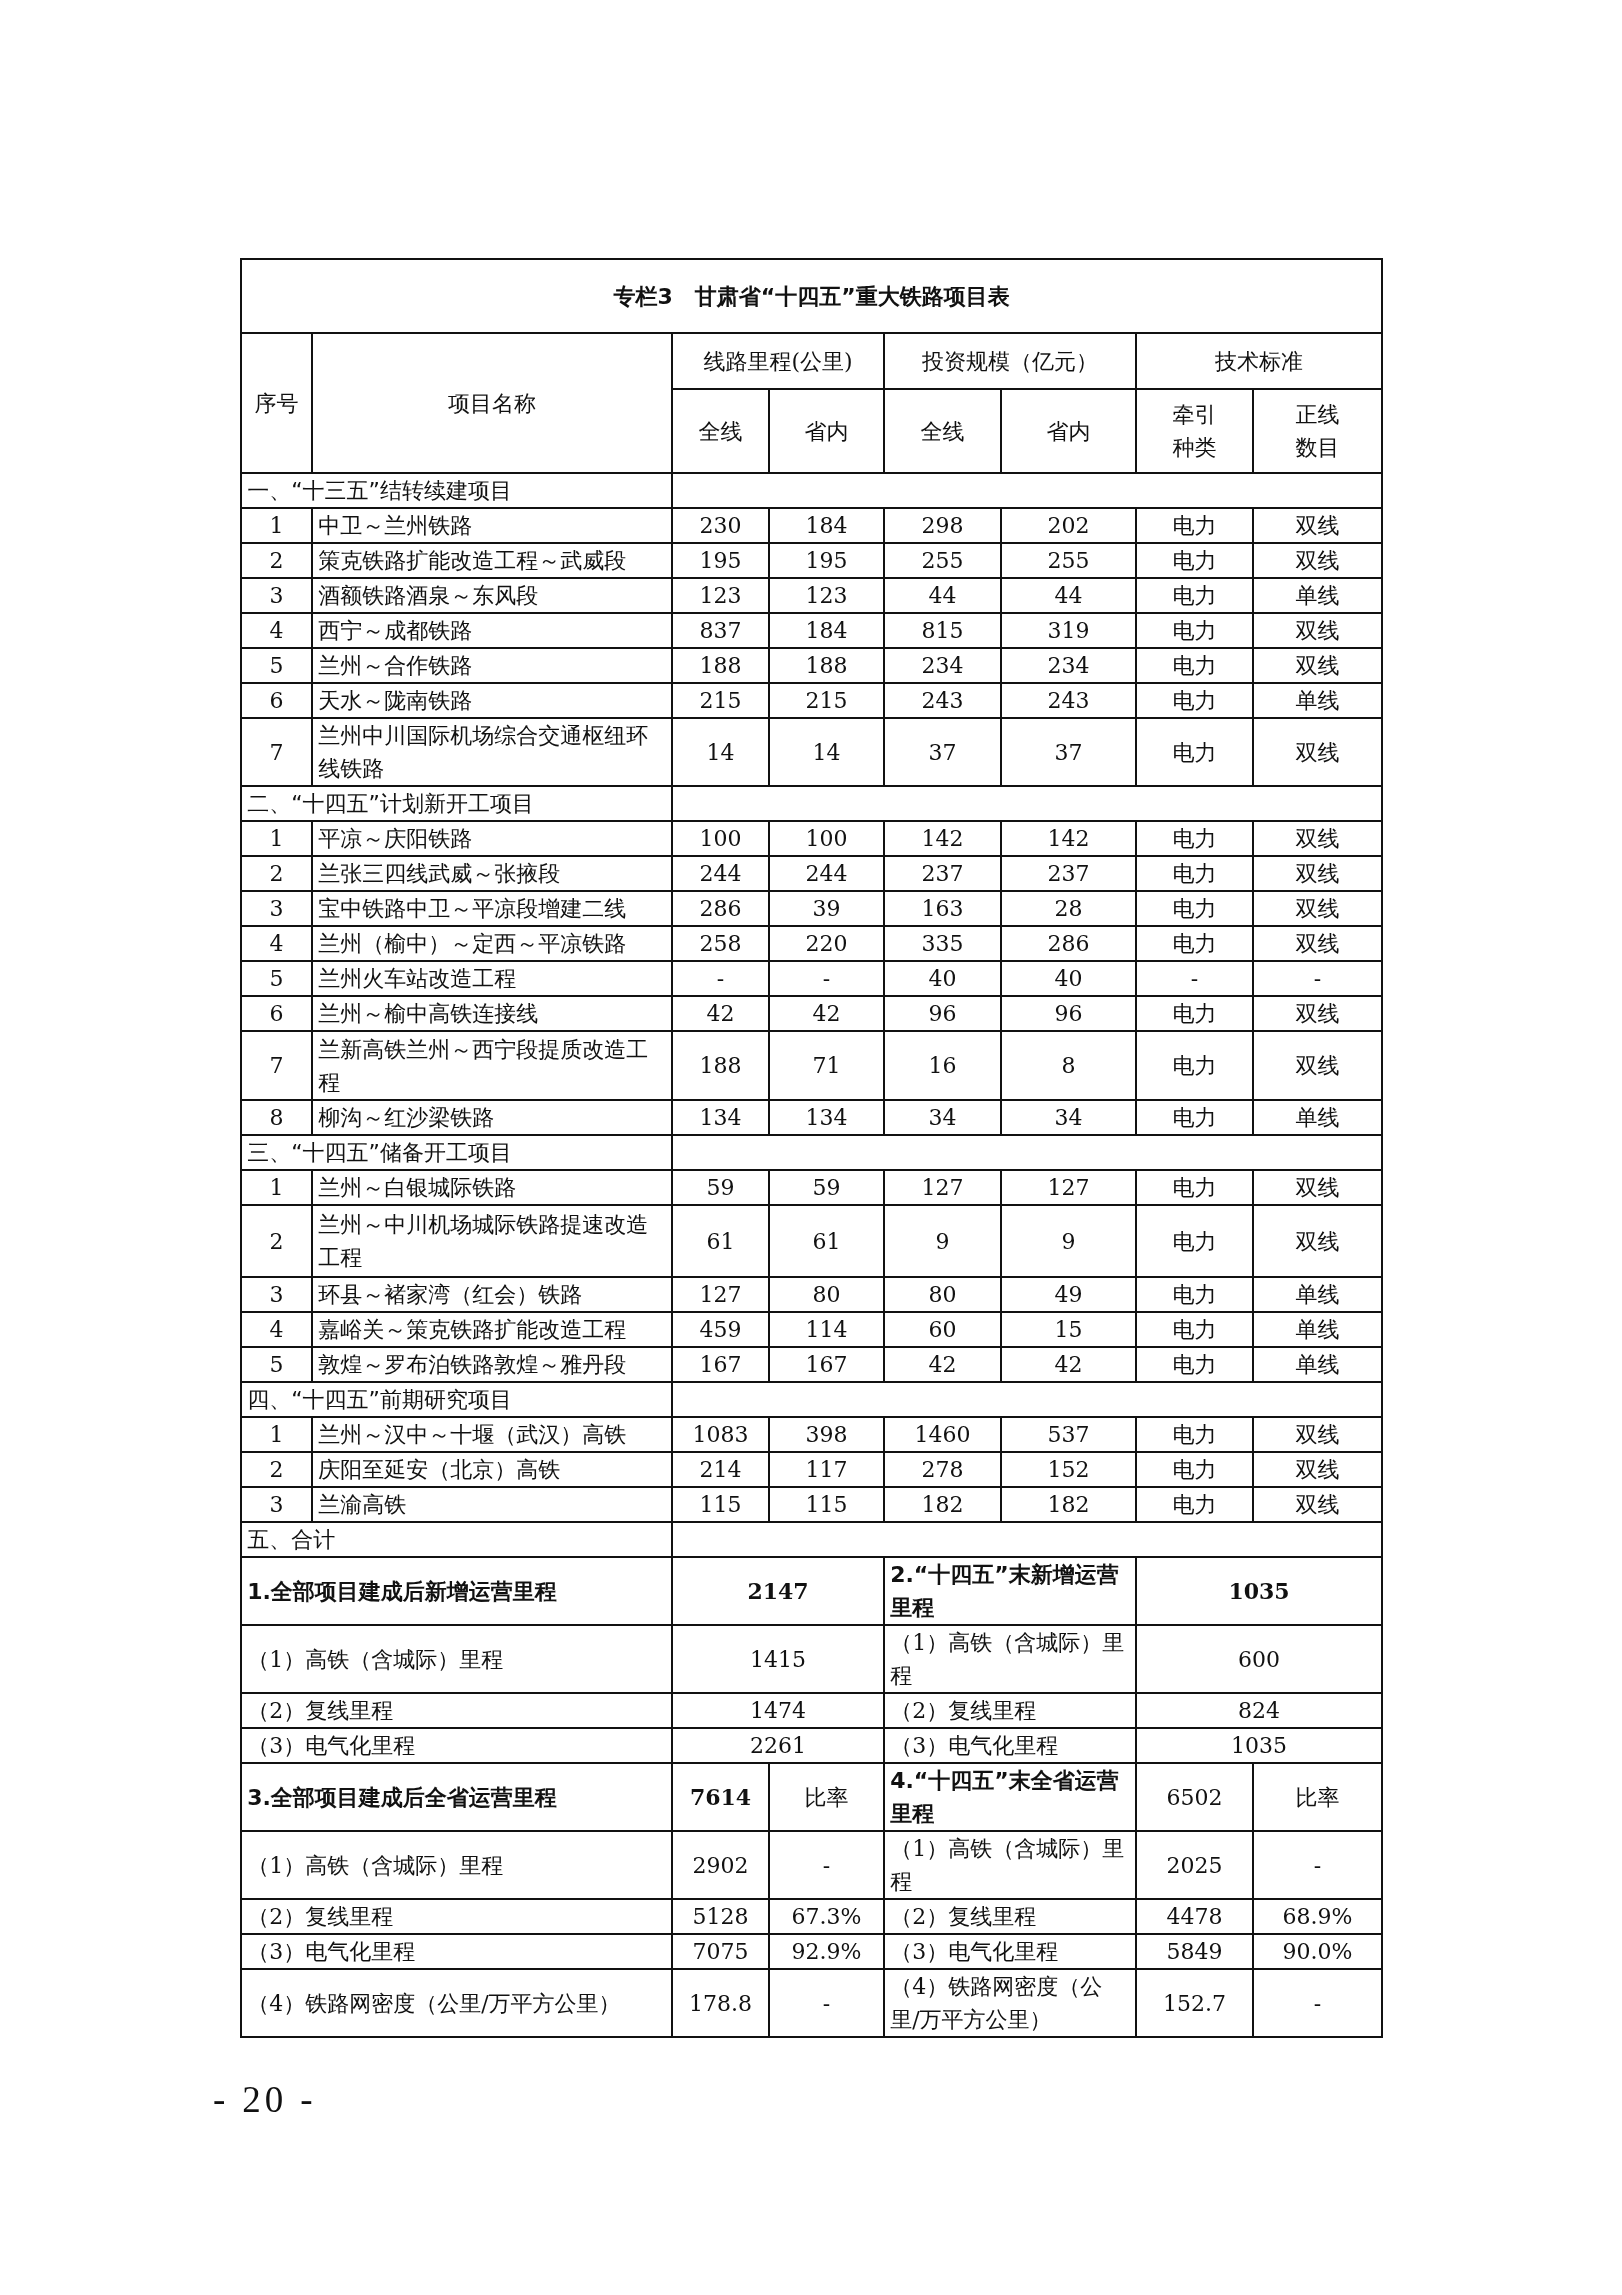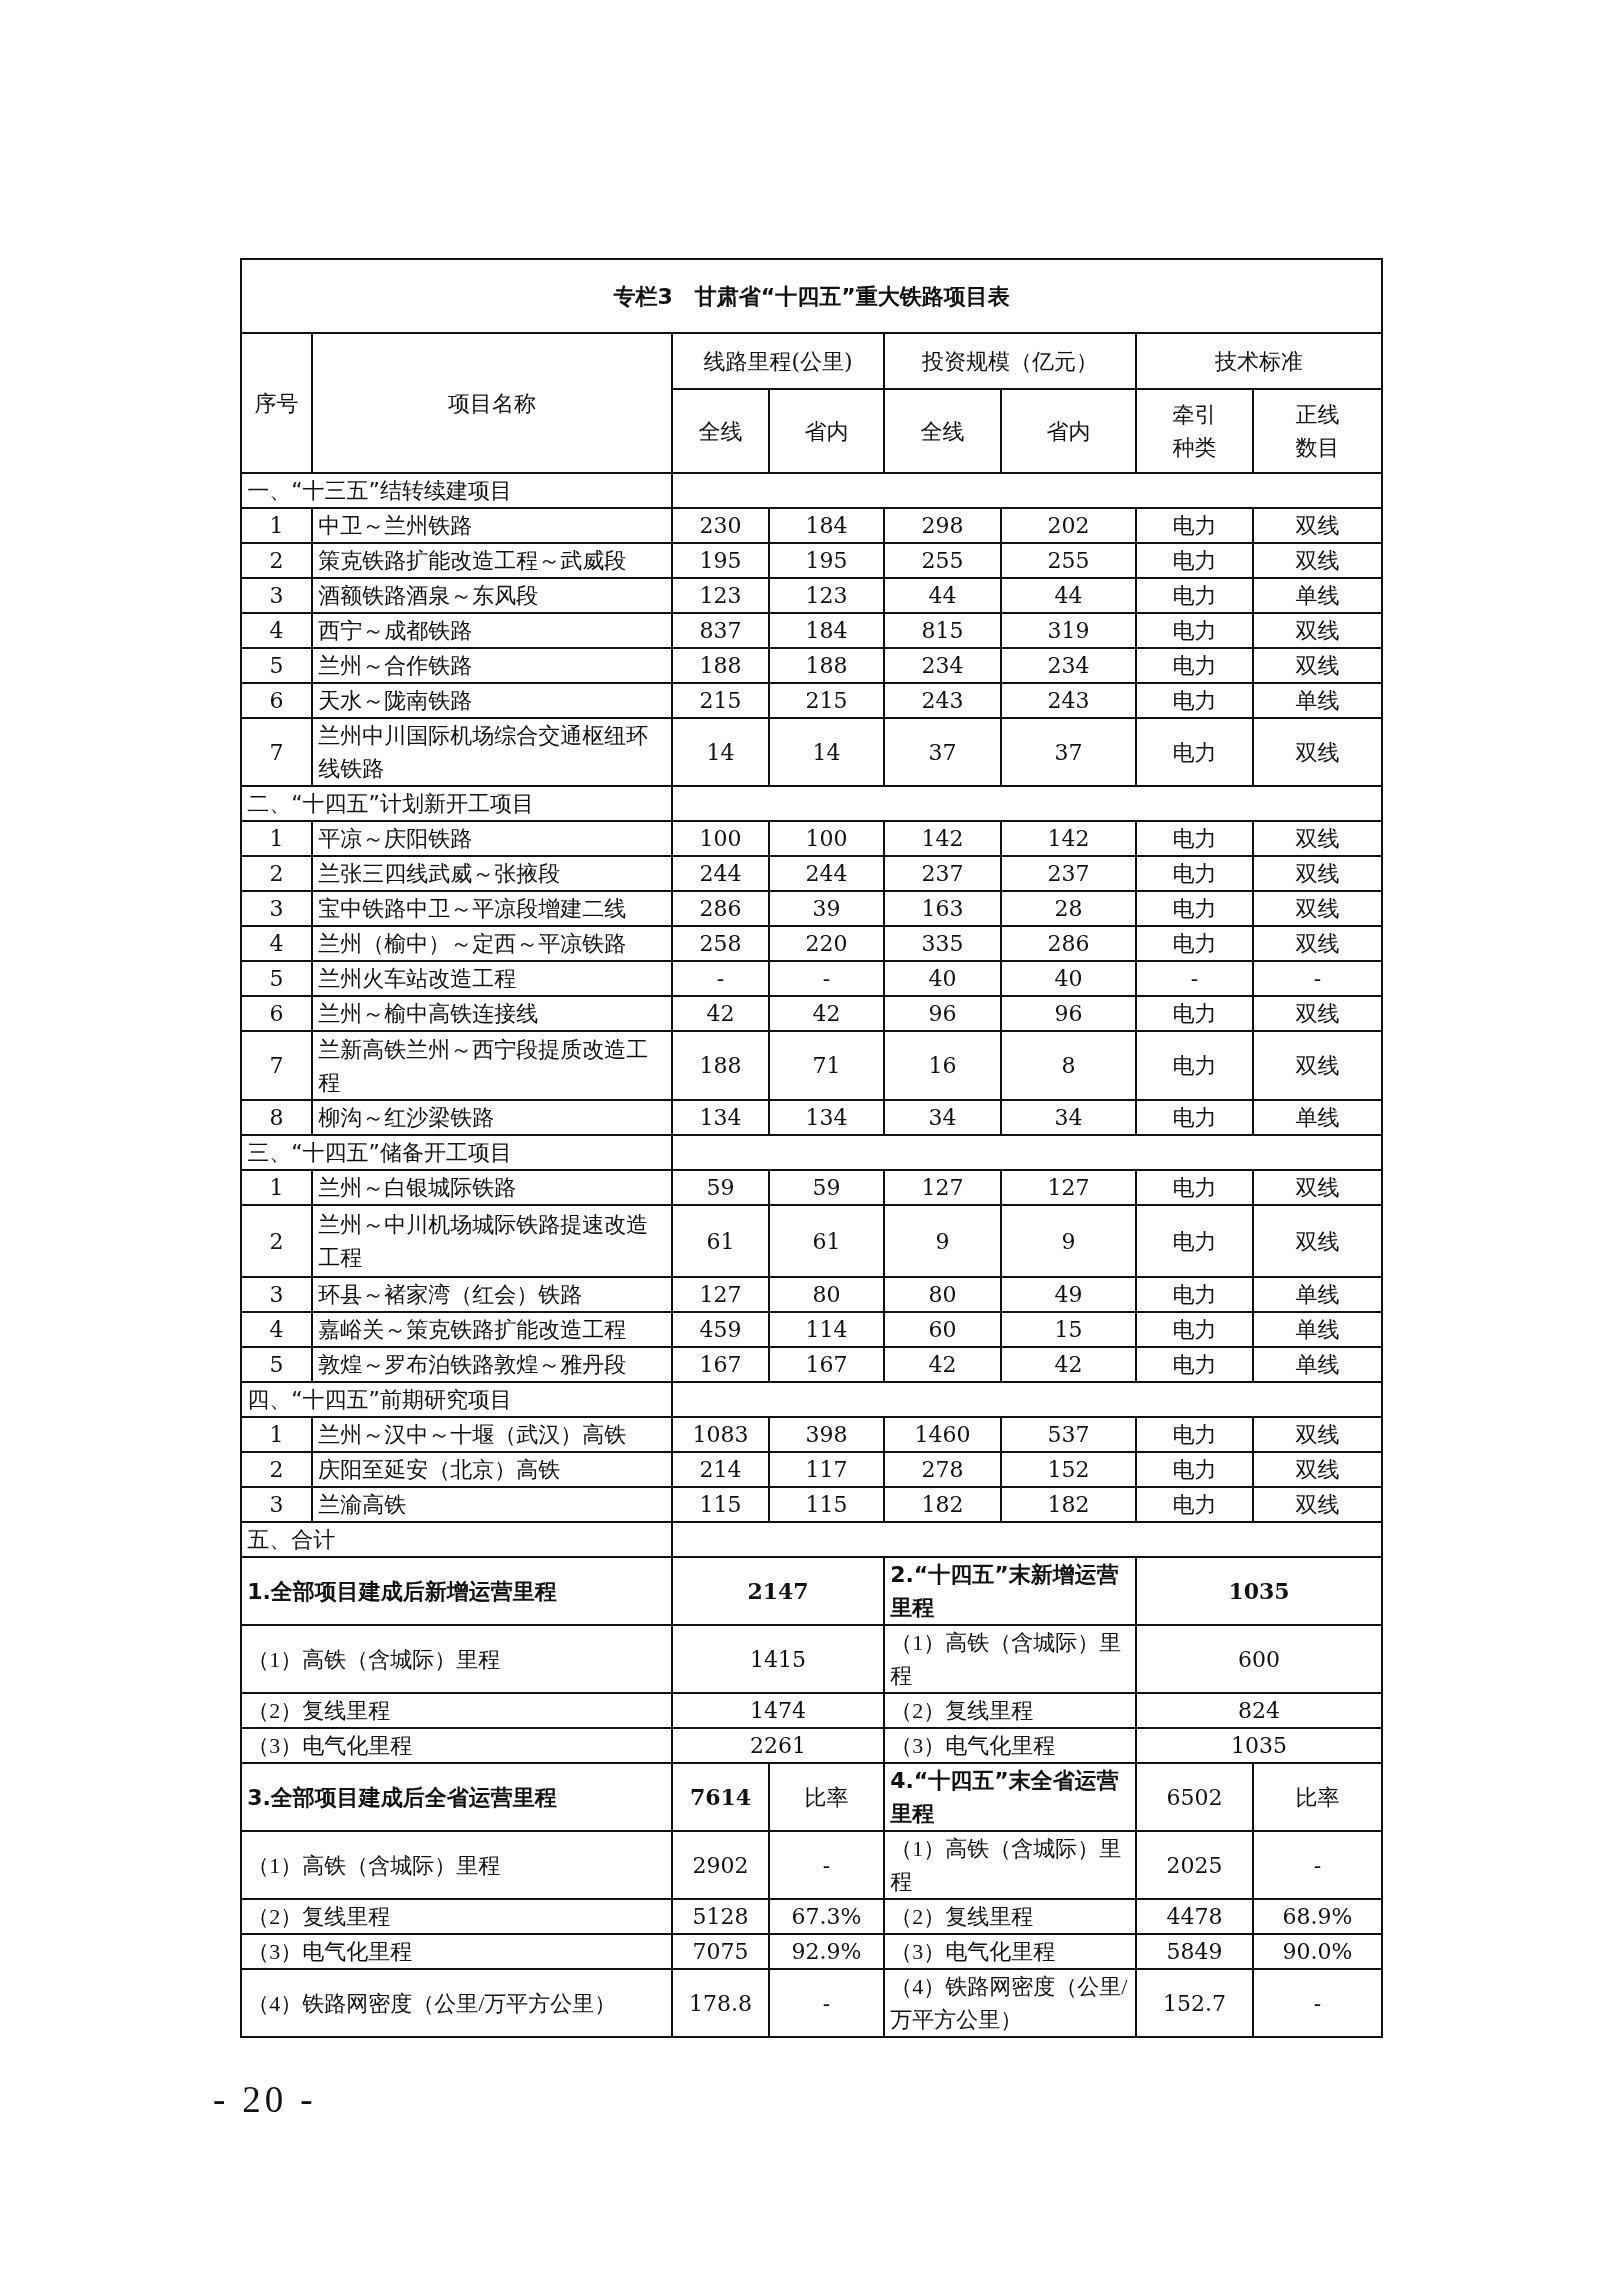--- a/index.html
+++ b/index.html
@@ -1,20 +1,20 @@
 <!DOCTYPE html>
 <html style="font-size:10.5px"><head>
 <meta charset="utf-8">
 <style>
   html, body { margin:0; padding:0; background:#ffffff; }
   body { width:1623px; height:2295px; position:relative; font-family:"DejaVu Serif","Liberation Serif",serif; color:#111; }
   .page-table { position:absolute; left:240px; top:258px; width:1141px; border-collapse:collapse; table-layout:fixed; }
   .page-table td { border:2px solid #111; padding:0 5.2px; font-size:22px; line-height:33px; vertical-align:middle; overflow:hidden; }
   .c { text-align:center; }
-  .l { text-align:left;font-family:Liberation Serif, serif; }
+  .l { text-align:left; }
   .title-cell { text-align:center; font-family:"DejaVu Sans","Liberation Sans",sans-serif; font-weight:bold; font-size:30px; }
   .sec { font-weight:normal; font-family:"DejaVu Sans","Liberation Sans",sans-serif; font-size:22px; }
   .bold { font-weight:bold; }
   .wrap { line-height:31px; }
   .hdr { line-height:34px;margin-left:36px; }
   .page-num { position:absolute; left:213px; top:2078px; font-family:"Liberation Serif","DejaVu Serif",serif; font-size:37px; letter-spacing:3.9px; }
 </style>
 </head>
 <body>
 

